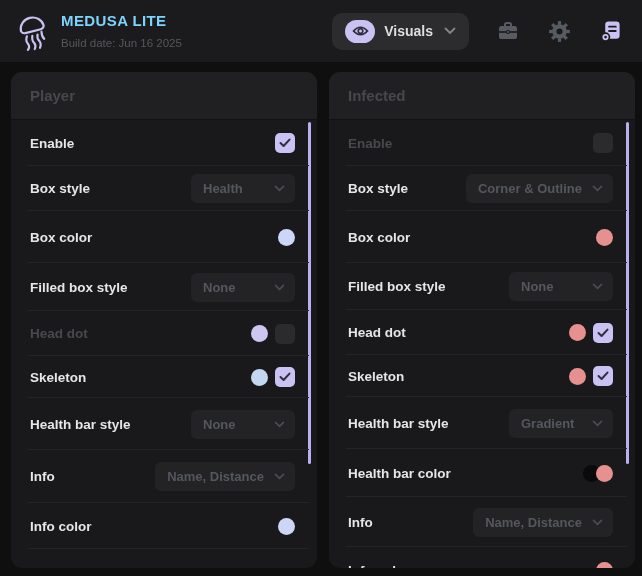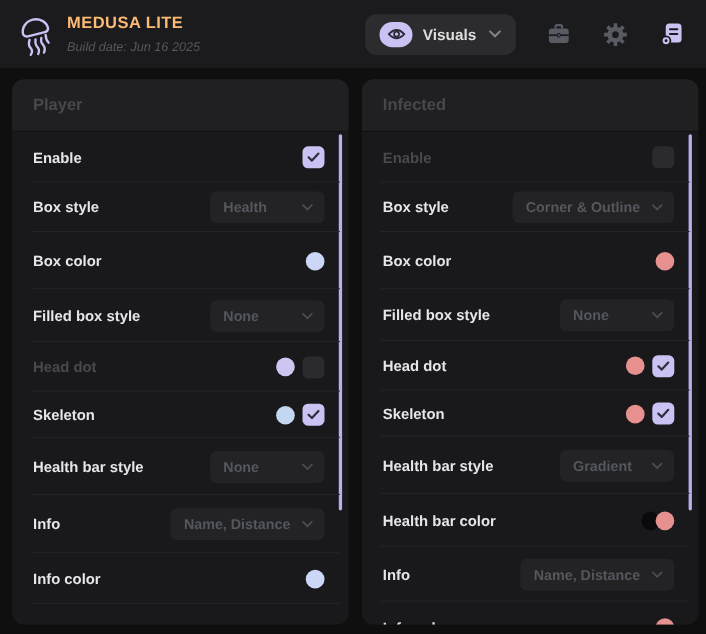--- a/index.html
+++ b/index.html
@@ -11,22 +11,22 @@
     -webkit-font-smoothing:antialiased;
   }
   
   .header{
     height:62px;background:#1b1b1d;
     display:flex;align-items:center;
     padding:0 20px 0 14px;box-sizing:border-box;
   }
   .logo{width:38px;height:42px;display:flex;align-items:center;justify-content:center;flex:none;}
   .title-block{margin-left:9px;line-height:1.25;}
-  .app-title{font-size:15px;font-weight:bold;color:#fdba74;letter-spacing:.4px;}
-  .build-date{font-size:11.5px;color:#57575c;margin-top:5px;font-style:italic;}
+  .app-title{font-size:15px;font-weight:bold;color:#7dd3fc;letter-spacing:.4px;}
+  .build-date{font-size:11.5px;color:#57575c;margin-top:5px;}
   .header-right{margin-left:auto;display:flex;align-items:center;}
   .visuals-btn{
     display:flex;align-items:center;gap:9px;
     background:#2c2c2f;border:none;border-radius:10px;
     height:37px;padding:0 13px;cursor:pointer;
   }
   .eye-badge{
     width:30px;height:23px;border-radius:12px;background:#c9c2f2;
     display:flex;align-items:center;justify-content:center;
   }

